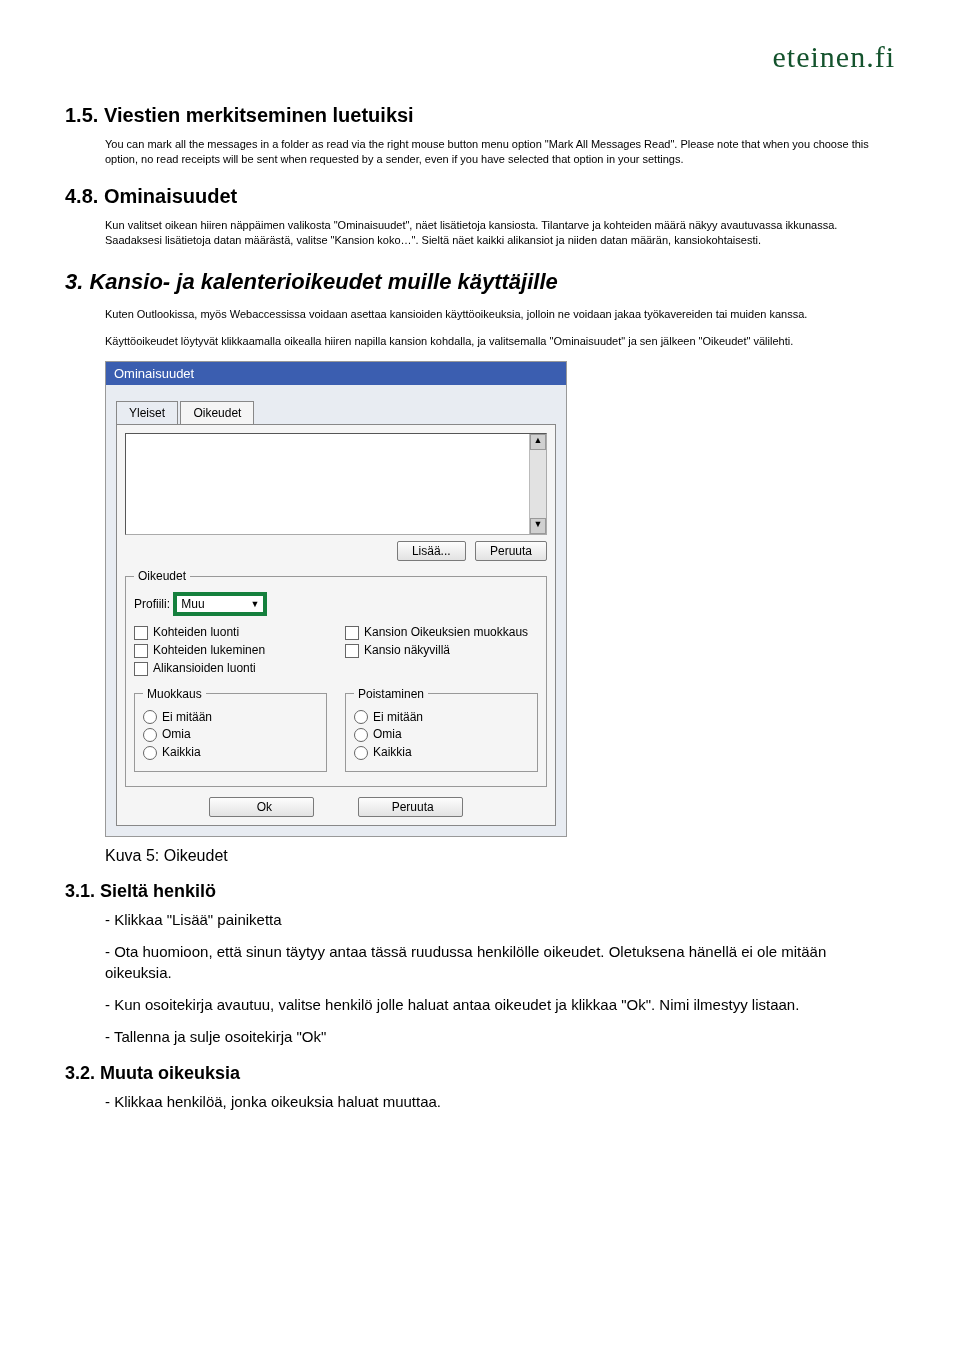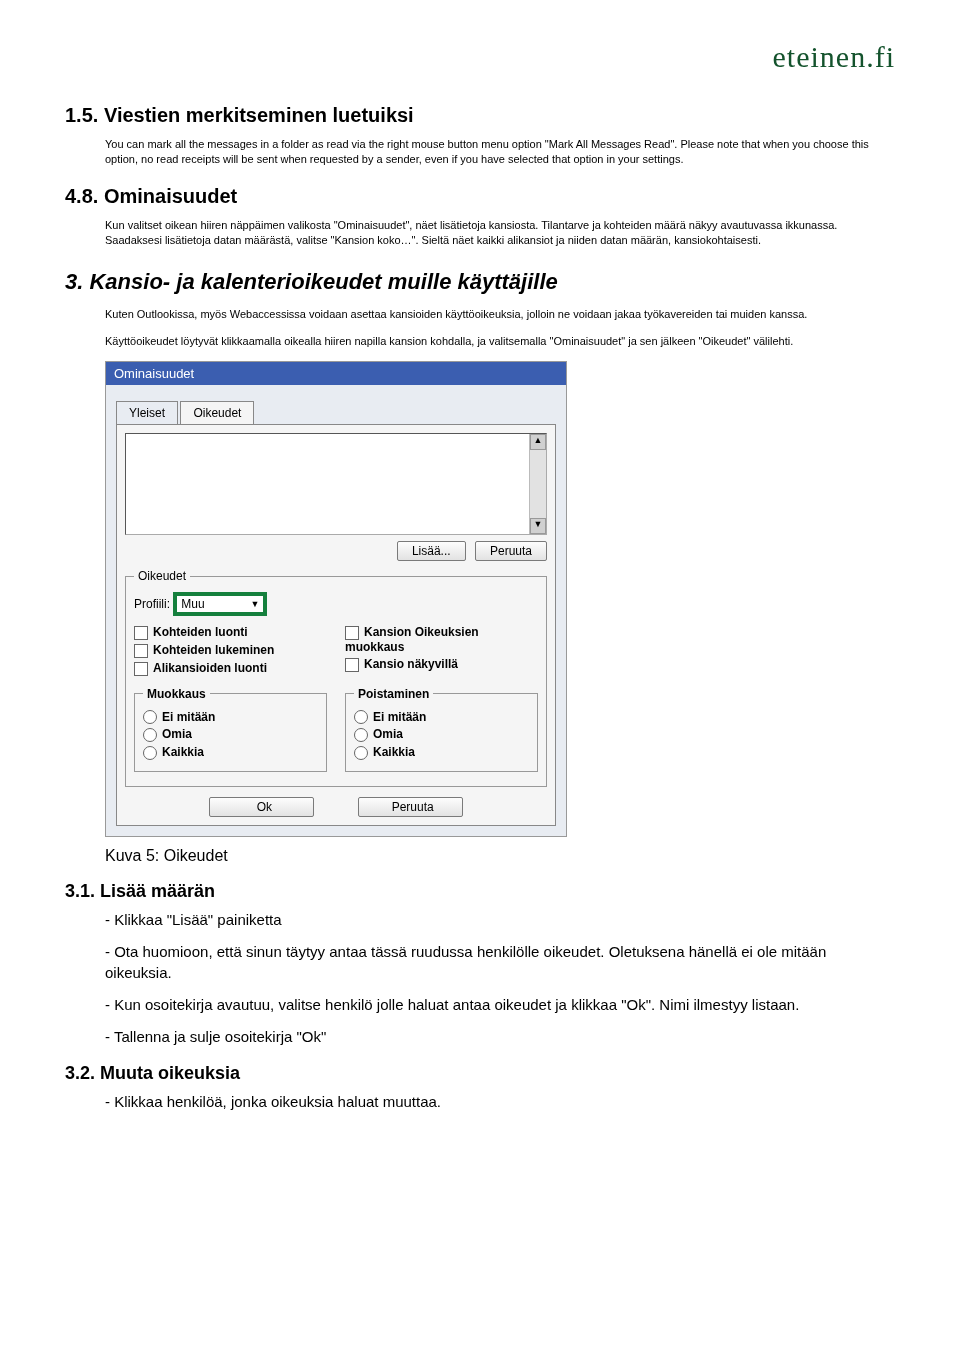--- a/index.html
+++ b/index.html
@@ -145,21 +145,21 @@
     min-width: 78px;
     justify-content: space-between;
   }
   .select .caret {
     font-size: 9px;
   }
   .two-col {
     display: flex;
     gap: 18px;
   }
-  .col { flex: 1; font-weight: bold; }
+  .col { flex: 1; }
   .cb, .rb {
     display: inline-block;
     width: 12px; height: 12px;
     border: 1px solid #666;
     background: #fff;
     vertical-align: middle;
     margin-right: 5px;
   }
   .rb { border-radius: 50%; }
   .bottom-btns {
@@ -259,21 +259,21 @@
           <span class="winbtn">Peruuta</span>
         </div>
       </div>
     </div>
   </div>
 
   <p class="caption">Kuva 5: Oikeudet</p>
 
   <h3 class="sub">
     <span>3.1.</span>
-    <span>Lisää määrän</span>
+    <span>Sieltä henkilö</span>
   </h3>
   <p class="li-text">- Klikkaa "Lisää" painiketta</p>
   <p class="li-text">- Ota huomioon, että sinun täytyy antaa tässä ruudussa henkilölle oikeudet. Oletuksena hänellä ei ole mitään oikeuksia.</p>
   <p class="li-text">- Kun osoitekirja avautuu, valitse henkilö jolle haluat antaa oikeudet ja klikkaa "Ok". Nimi ilmestyy listaan.</p>
   <p class="li-text">- Tallenna ja sulje osoitekirja "Ok"</p>
 
   <h3 class="sub">
     <span>3.2.</span>
     <span>Muuta oikeuksia</span>
   </h3>

